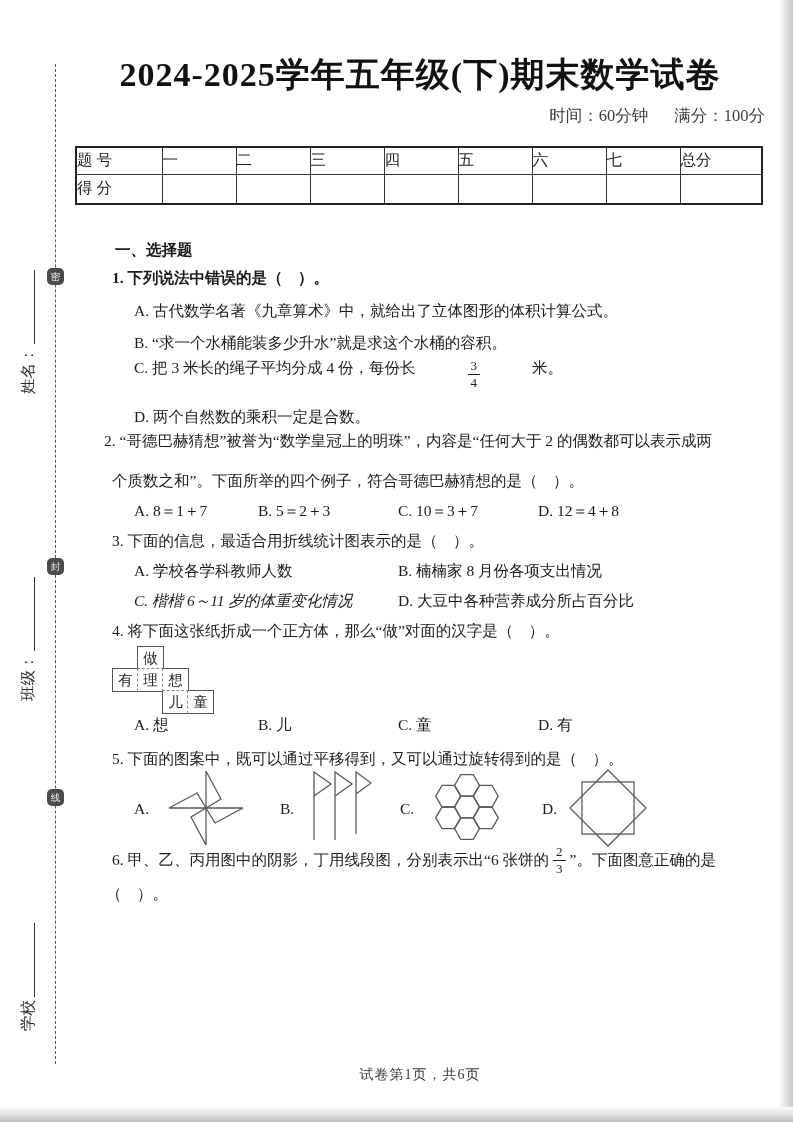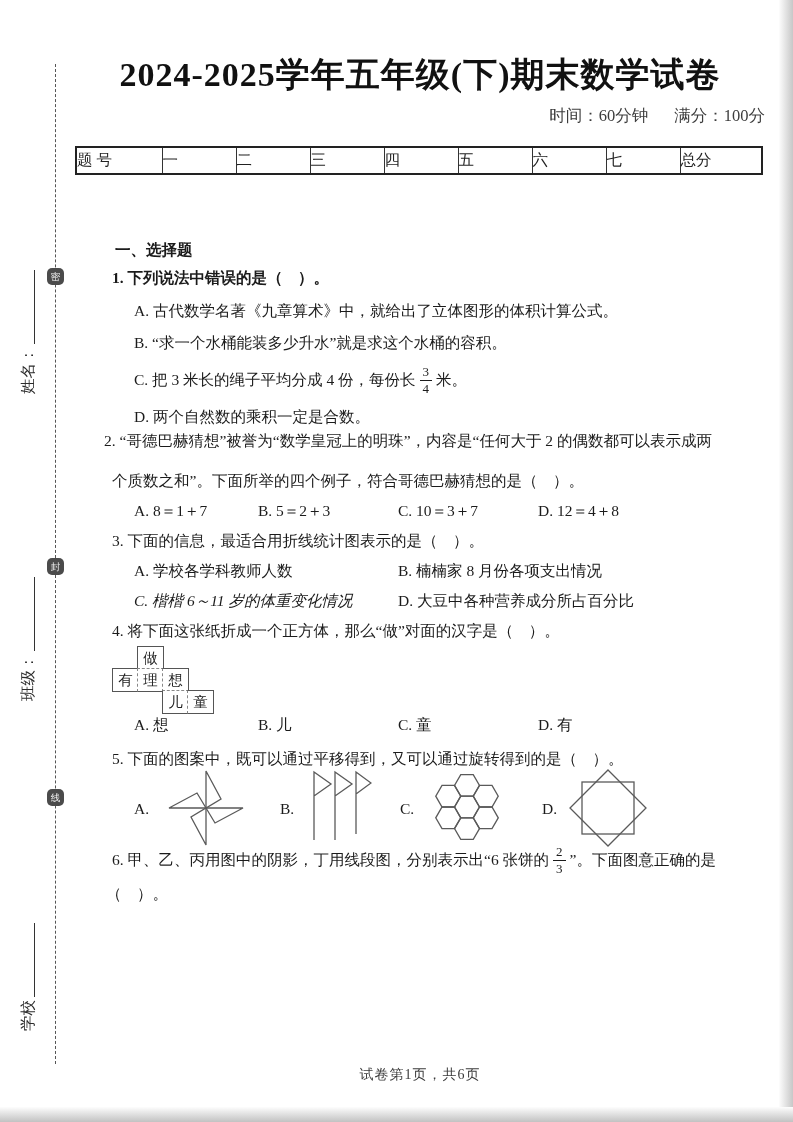--- a/index.html
+++ b/index.html
@@ -44,21 +44,21 @@
   table.score { border:2px solid #222; }
   table.score tr.score-row td { height:30px; }
 
   
   .heading { font-size:16px; font-weight:700; }
   .txt { font-size:15.5px; line-height:1.35; white-space:nowrap; }
   .frac { display:inline-block; vertical-align:middle; text-align:center;
     font-size:13px; line-height:1.2; margin:0 4px; }
   .frac .num { display:block; border-bottom:1px solid #1b1b1b; padding:0 3px; }
   .frac .den { display:block; }
-  .vcenter { display:flex; align-items:center; height:44px; }
+  .vcenter { display:flex; height:44px;gap:48px; }
 
   
   .net { left:112px; top:646px; width:106px; height:70px; }
   .net .cell { position:absolute; width:27px; height:24px; text-align:center;
     line-height:23px; font-size:14.5px; color:#222; background:#fff; }
   .c-do    { left:25px;  top:0;    border-top:1.4px solid #555; border-left:1.4px solid #555; border-right:1.4px solid #555; border-bottom:1px dashed #888; }
   .c-you   { left:0;     top:22px; border-top:1.4px solid #555; border-left:1.4px solid #555; border-bottom:1.4px solid #555; border-right:1px dashed #888; }
   .c-li    { left:25px;  top:22px; border-top:1px dashed #888; border-left:1px dashed #888; border-bottom:1.4px solid #555; border-right:1px dashed #888; }
   .c-xiang { left:50px;  top:22px; border-top:1.4px solid #555; border-right:1.4px solid #555; border-bottom:1px dashed #888; border-left:1px dashed #888; }
   .c-er    { left:50px;  top:44px; border-left:1.4px solid #555; border-bottom:1.4px solid #555; border-top:1px dashed #888; border-right:1px dashed #888; }
@@ -118,20 +118,31 @@
     <td>题 号</td>
     <td>一</td>
     <td>二</td>
     <td>三</td>
     <td>四</td>
     <td>五</td>
     <td>六</td>
     <td>七</td>
     <td>总分</td>
   </tr>
+  <tr class="score-row">
+    <td>得 分</td>
+    <td></td>
+    <td></td>
+    <td></td>
+    <td></td>
+    <td></td>
+    <td></td>
+    <td></td>
+    <td></td>
+  </tr>
 </tbody>
   </table>
 
 <div class="abs txt heading" style="left:115px; top:240px;">一、选择题</div>
 
 <div class="abs txt" style="left:112px; top:268px;font-weight:bold;">1. 下列说法中错误的是（　）。</div>
 <div class="abs txt" style="left:134px; top:301px;">A. 古代数学名著《九章算术》中，就给出了立体图形的体积计算公式。</div>
 <div class="abs txt" style="left:134px; top:333px;">B. “求一个水桶能装多少升水”就是求这个水桶的容积。</div>
 <div class="abs txt vcenter" style="left:134px; top:358px;">
   <span>C. 把 3 米长的绳子平均分成 4 份，每份长</span>

